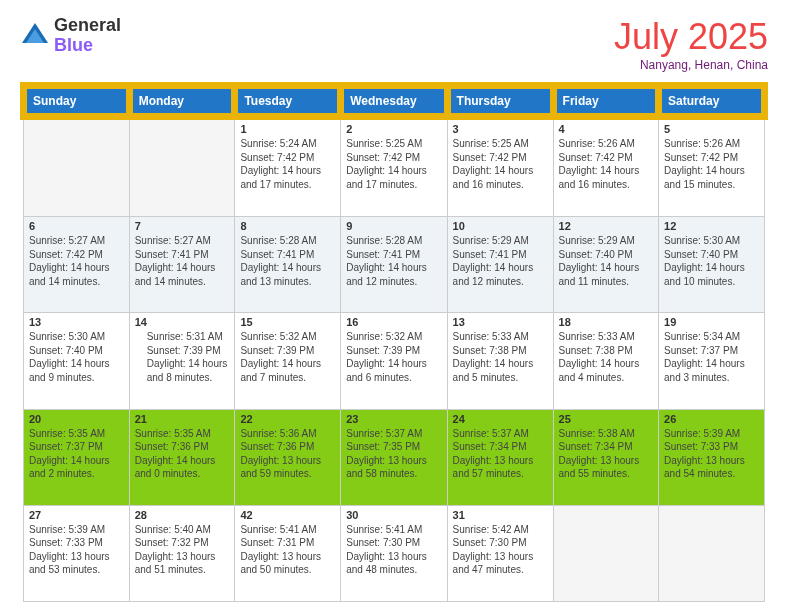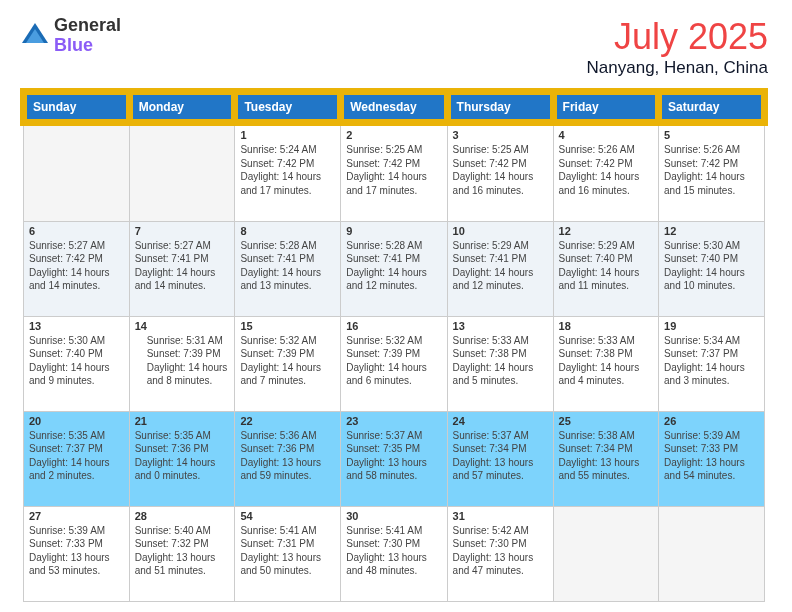--- a/index.html
+++ b/index.html
@@ -49,22 +49,22 @@
     }
     .title-block {
       text-align: right;
     }
     .month-title {
       font-size: 36px;
       color: #ef4444;
       font-weight: normal;
     }
     .subtitle {
-      font-size: 17px;
-      color: #0f172a;
+      font-size: 12px;
+      color: #701a75;
     }
     .calendar {
       width: 100%;
       border-collapse: collapse;
       flex: 1;
     }
     .calendar th {
       background-color: #2176c7;
       color: #fff;
       font-size: 12px;
@@ -96,21 +96,21 @@
       font-size: 10px;
       color: #444;
       line-height: 1.35;
     }
     .calendar tr:nth-child(odd) td:not(.empty) {
       background: #fff;
     }
     tr.week-row-1 td { background: #fff; }
     tr.week-row-2 td { background: #eef3f8; }
     tr.week-row-3 td { background: #fff; }
-    tr.week-row-4 td { background: #7dd3fc; }
+    tr.week-row-4 td { background: #84cc16; }
     tr.week-row-5 td { background: #fff; }
     tr.week-row-1 td.empty,
     tr.week-row-2 td.empty,
     tr.week-row-3 td.empty,
     tr.week-row-4 td.empty,
     tr.week-row-5 td.empty { background: #f5f5f5; }
   </style>
 </head>
 <body>
 
@@ -318,21 +318,21 @@
 Sunset: 7:33 PM
 Daylight: 13 hours and 53 minutes.</div>
           </td>
           <td>
             <span class="day-number">28</span>
             <div class="day-info" style="white-space: pre-line;">Sunrise: 5:40 AM
 Sunset: 7:32 PM
 Daylight: 13 hours and 51 minutes.</div>
           </td>
           <td>
-            <span class="day-number">54</span>
+            <span class="day-number">42</span>
             <div class="day-info" style="white-space: pre-line;">Sunrise: 5:41 AM
 Sunset: 7:31 PM
 Daylight: 13 hours and 50 minutes.</div>
           </td>
           <td>
             <span class="day-number">30</span>
             <div class="day-info" style="white-space: pre-line;">Sunrise: 5:41 AM
 Sunset: 7:30 PM
 Daylight: 13 hours and 48 minutes.</div>
           </td>

